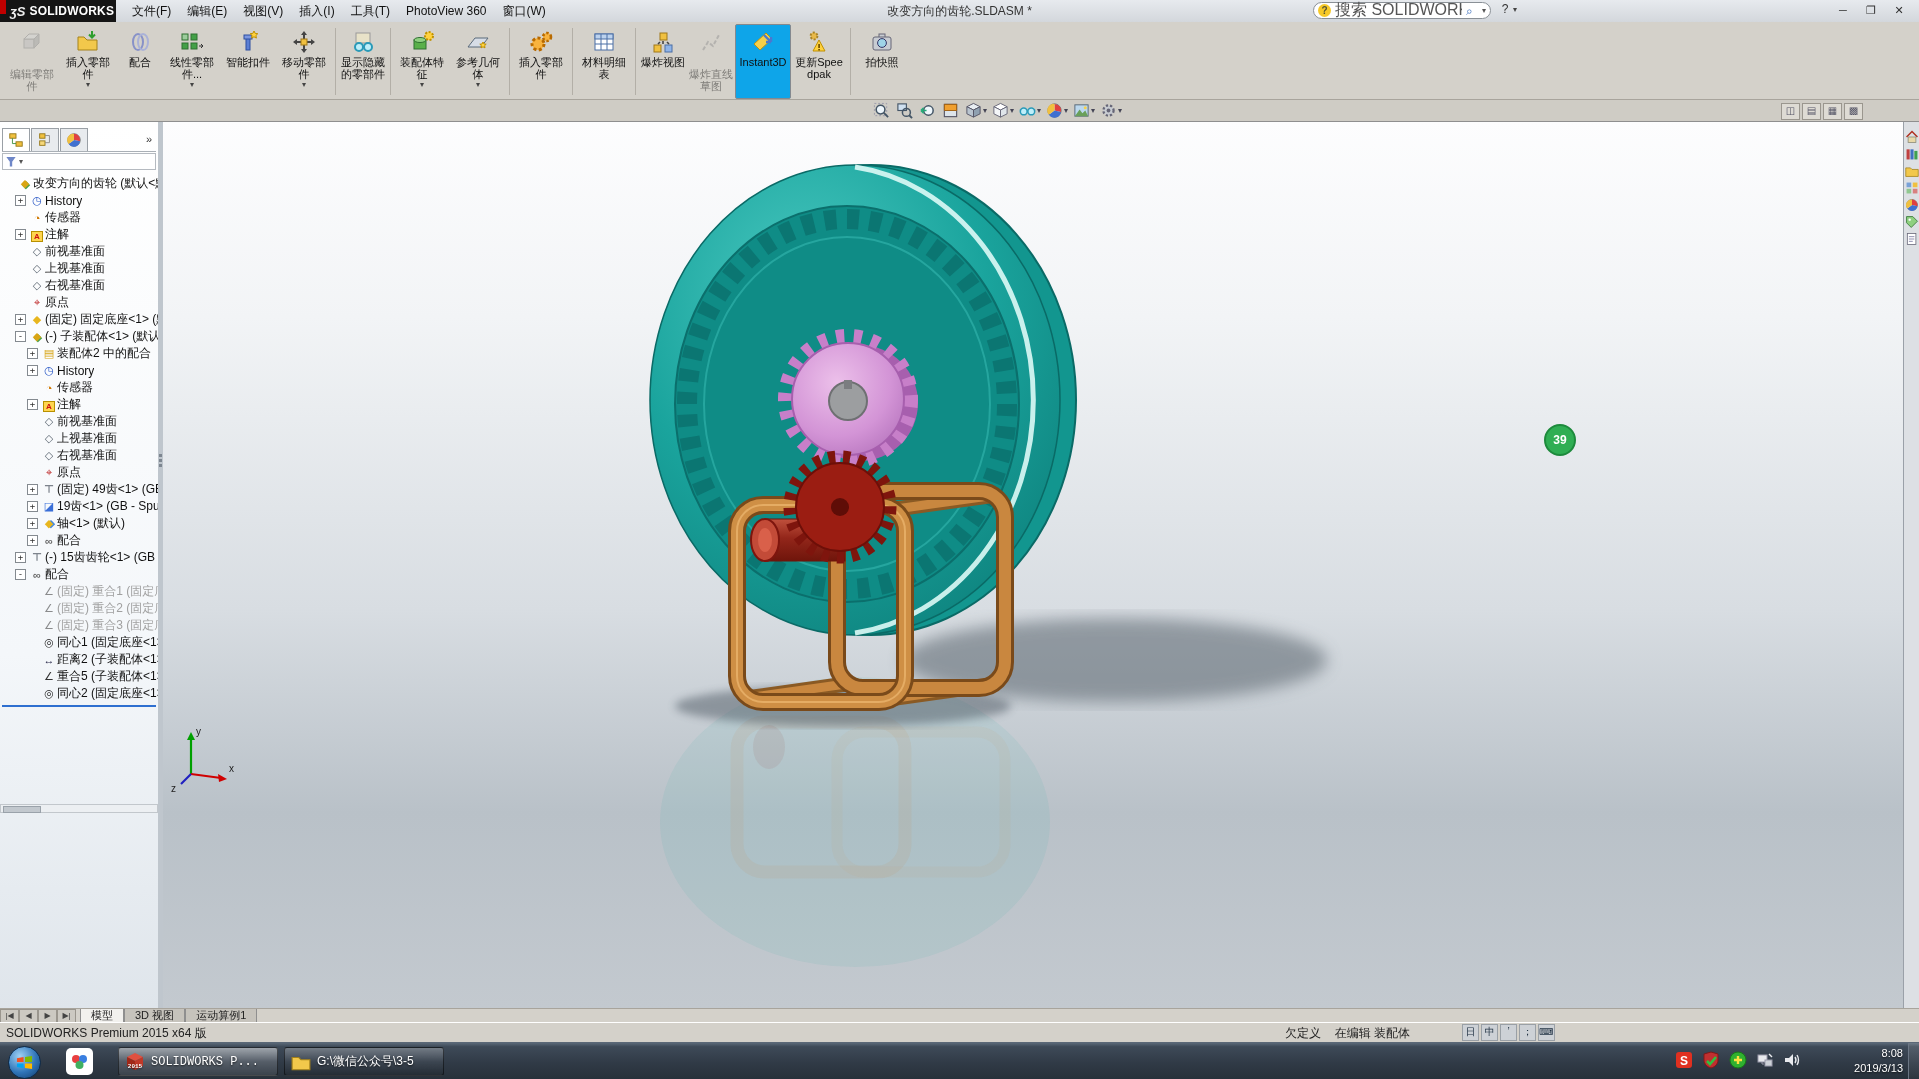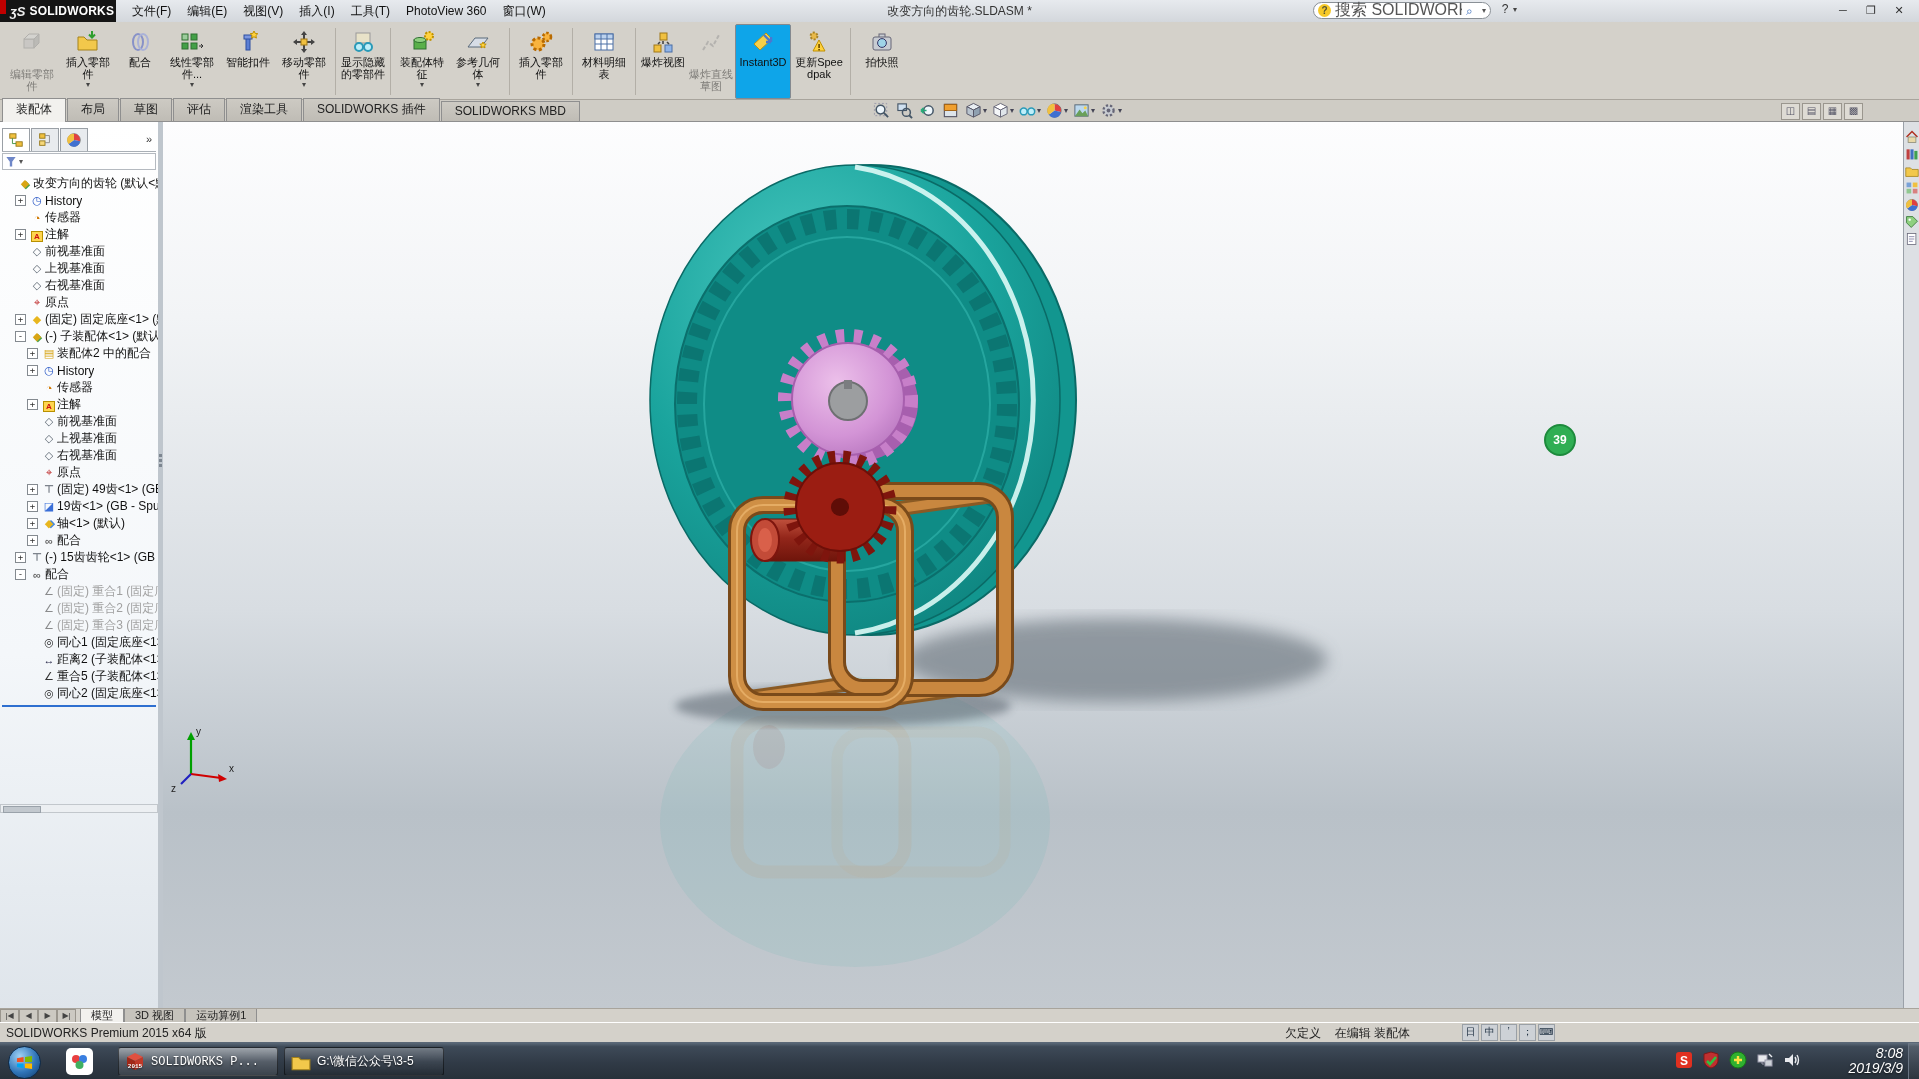--- a/index.html
+++ b/index.html
@@ -143,22 +143,22 @@
   .appbtn svg{width:19px;height:19px;}
   .taskbtn{position:absolute;top:4px;height:29px;width:160px;border-radius:3px;
            border:1px solid rgba(0,0,0,.5);display:flex;align-items:center;gap:6px;
            padding:0 6px;box-sizing:border-box;color:#fff;font-size:12px;
            background:linear-gradient(rgba(255,255,255,.28),rgba(255,255,255,.06) 50%,rgba(0,0,0,.12));
            text-shadow:0 1px 2px rgba(0,0,0,.7);white-space:nowrap;overflow:hidden;}
   .taskbtn.active{background:linear-gradient(rgba(255,255,255,.5),rgba(255,255,255,.18) 50%,rgba(255,255,255,.08));}
   .taskbtn svg{width:20px;height:20px;flex:0 0 20px;}
   .tray{position:absolute;right:118px;top:8px;display:flex;gap:9px;align-items:center;}
   .tray svg{width:18px;height:18px;}
-  .clock{position:absolute;right:16px;top:3px;color:#fff;font-size:14px;line-height:15px;
-         text-align:right;text-shadow:0 1px 2px rgba(0,0,0,.7);font-style:italic;}
+  .clock{position:absolute;right:16px;top:3px;color:#fff;font-size:11px;line-height:15px;
+         text-align:right;text-shadow:0 1px 2px rgba(0,0,0,.7);}
   .showdesk{position:absolute;right:0;top:0;width:10px;height:37px;border-left:1px solid #6b7684;
             background:linear-gradient(rgba(255,255,255,.12),rgba(255,255,255,.02));}
 </style>
 </head>
 <body>
 
 <svg width="0" height="0" style="position:absolute">
   <defs>
     <symbol id="s-zoomfit" viewBox="0 0 18 18">
         <rect x="1.5" y="1.5" width="13" height="13" fill="none" stroke="#99a" stroke-width="1" stroke-dasharray="2 2"></rect>
@@ -434,30 +434,20 @@
           <rect x="9" y="4" width="6" height="4" fill="#c8ccd2" stroke="#667"></rect>
           <rect x="3" y="7" width="18" height="13" rx="2" fill="#c8ccd2" stroke="#667"></rect>
           <circle cx="12" cy="13" r="4.4" fill="#9fd4e8" stroke="#336"></circle>
         </svg>
       </span>
     <span class="rlb">拍快照</span>
   </div>
 </div>
 
 <div class="cmdrow">
-  <div style="display:flex;align-items:flex-end;">
-
-  <span class="ctab active">装配体</span>
-      <span class="ctab">布局</span>
-      <span class="ctab">草图</span>
-      <span class="ctab">评估</span>
-      <span class="ctab">渲染工具</span>
-      <span class="ctab">SOLIDWORKS 插件</span>
-      <span class="ctab">SOLIDWORKS MBD</span>
-    </div>
   <div class="hud">
 
       <span class="hudbtn">
         <svg viewBox="0 0 18 18">
           <use href="#s-zoomfit"></use>
         </svg>
         <span class="hudcar" style="visibility: hidden;"></span>
       </span>
 
       <span class="hudbtn">
@@ -977,16 +967,16 @@
         <rect x="9" y="9" width="7" height="6" fill="#cdd2d8" stroke="#99a"></rect>
         <path d="M13 3 L16 6" stroke="#e8eaee" stroke-width="1.4"></path>
       </svg>
     <svg viewBox="0 0 18 18">
         <path d="M2 7 H6 L10 3 V15 L6 11 H2 Z" fill="#e8eaee"></path>
         <path d="M12 6 Q14 9 12 12 M14 4 Q17 9 14 14" stroke="#e8eaee" stroke-width="1.4" fill="none"></path>
       </svg>
   </div>
   <div class="clock">
     <div>8:08</div>
-    <div>2019/3/9</div>
+    <div>2019/3/13</div>
   </div>
   <div class="showdesk"></div>
 </div>
 
 </body></html>

